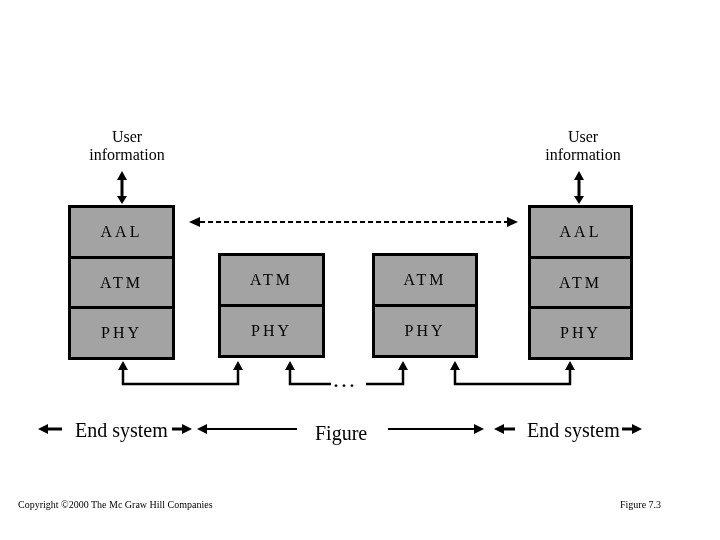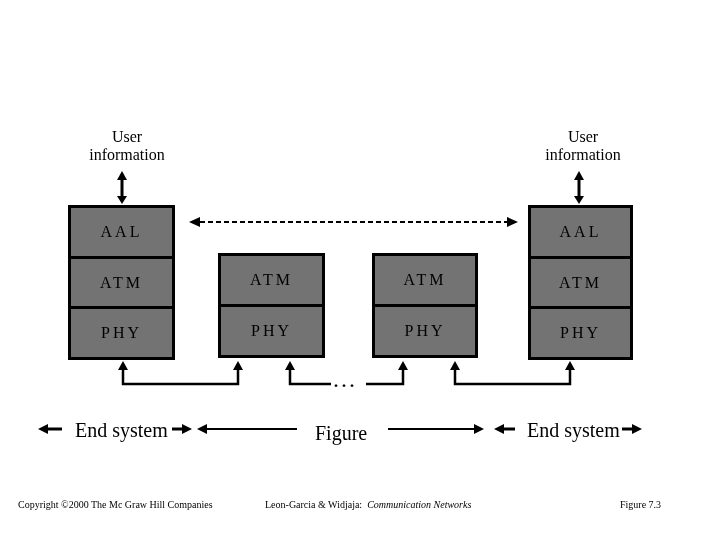--- a/index.html
+++ b/index.html
@@ -23,21 +23,21 @@
     text-align: center;
     font-size: 16px;
     line-height: 1.15;
   }
   .stack {
     position: absolute;
     border: 3px solid #000;
     box-sizing: border-box;
     display: flex;
     flex-direction: column;
-    background: #737373;
+    background: #a3a3a3;
   }
   .cell {
     flex: 1;
     display: flex;
     align-items: center;
     justify-content: center;
     font-size: 16px;
     letter-spacing: 3px;
   }
   .cell + .cell { border-top: 3px solid #000; }
@@ -157,18 +157,15 @@
     <div class="cell">PHY</div>
   </div>
 
   <div class="ellipsis" style="left:333px; top:367px;">...</div>
 
   <div class="region-label" style="left:75px; top:419px;">End system</div>
   <div class="region-label" style="left:315px; top:422px;">Figure</div>
   <div class="region-label" style="left:527px; top:419px;">End system</div>
 
   <div class="footer-text" style="left:18px; top:499px;">Copyright ©2000 The Mc Graw Hill Companies</div>
-  <div class="footer-text" style="left:265px; top:499px;">
-    <span>Leon-Garcia &amp; Widjaja:</span><span class="italic">Communication Networks</span>
-  </div>
   <div class="footer-text" style="left:620px; top:499px;">Figure 7.3</div>
 
 </div>
 
 </body></html>

